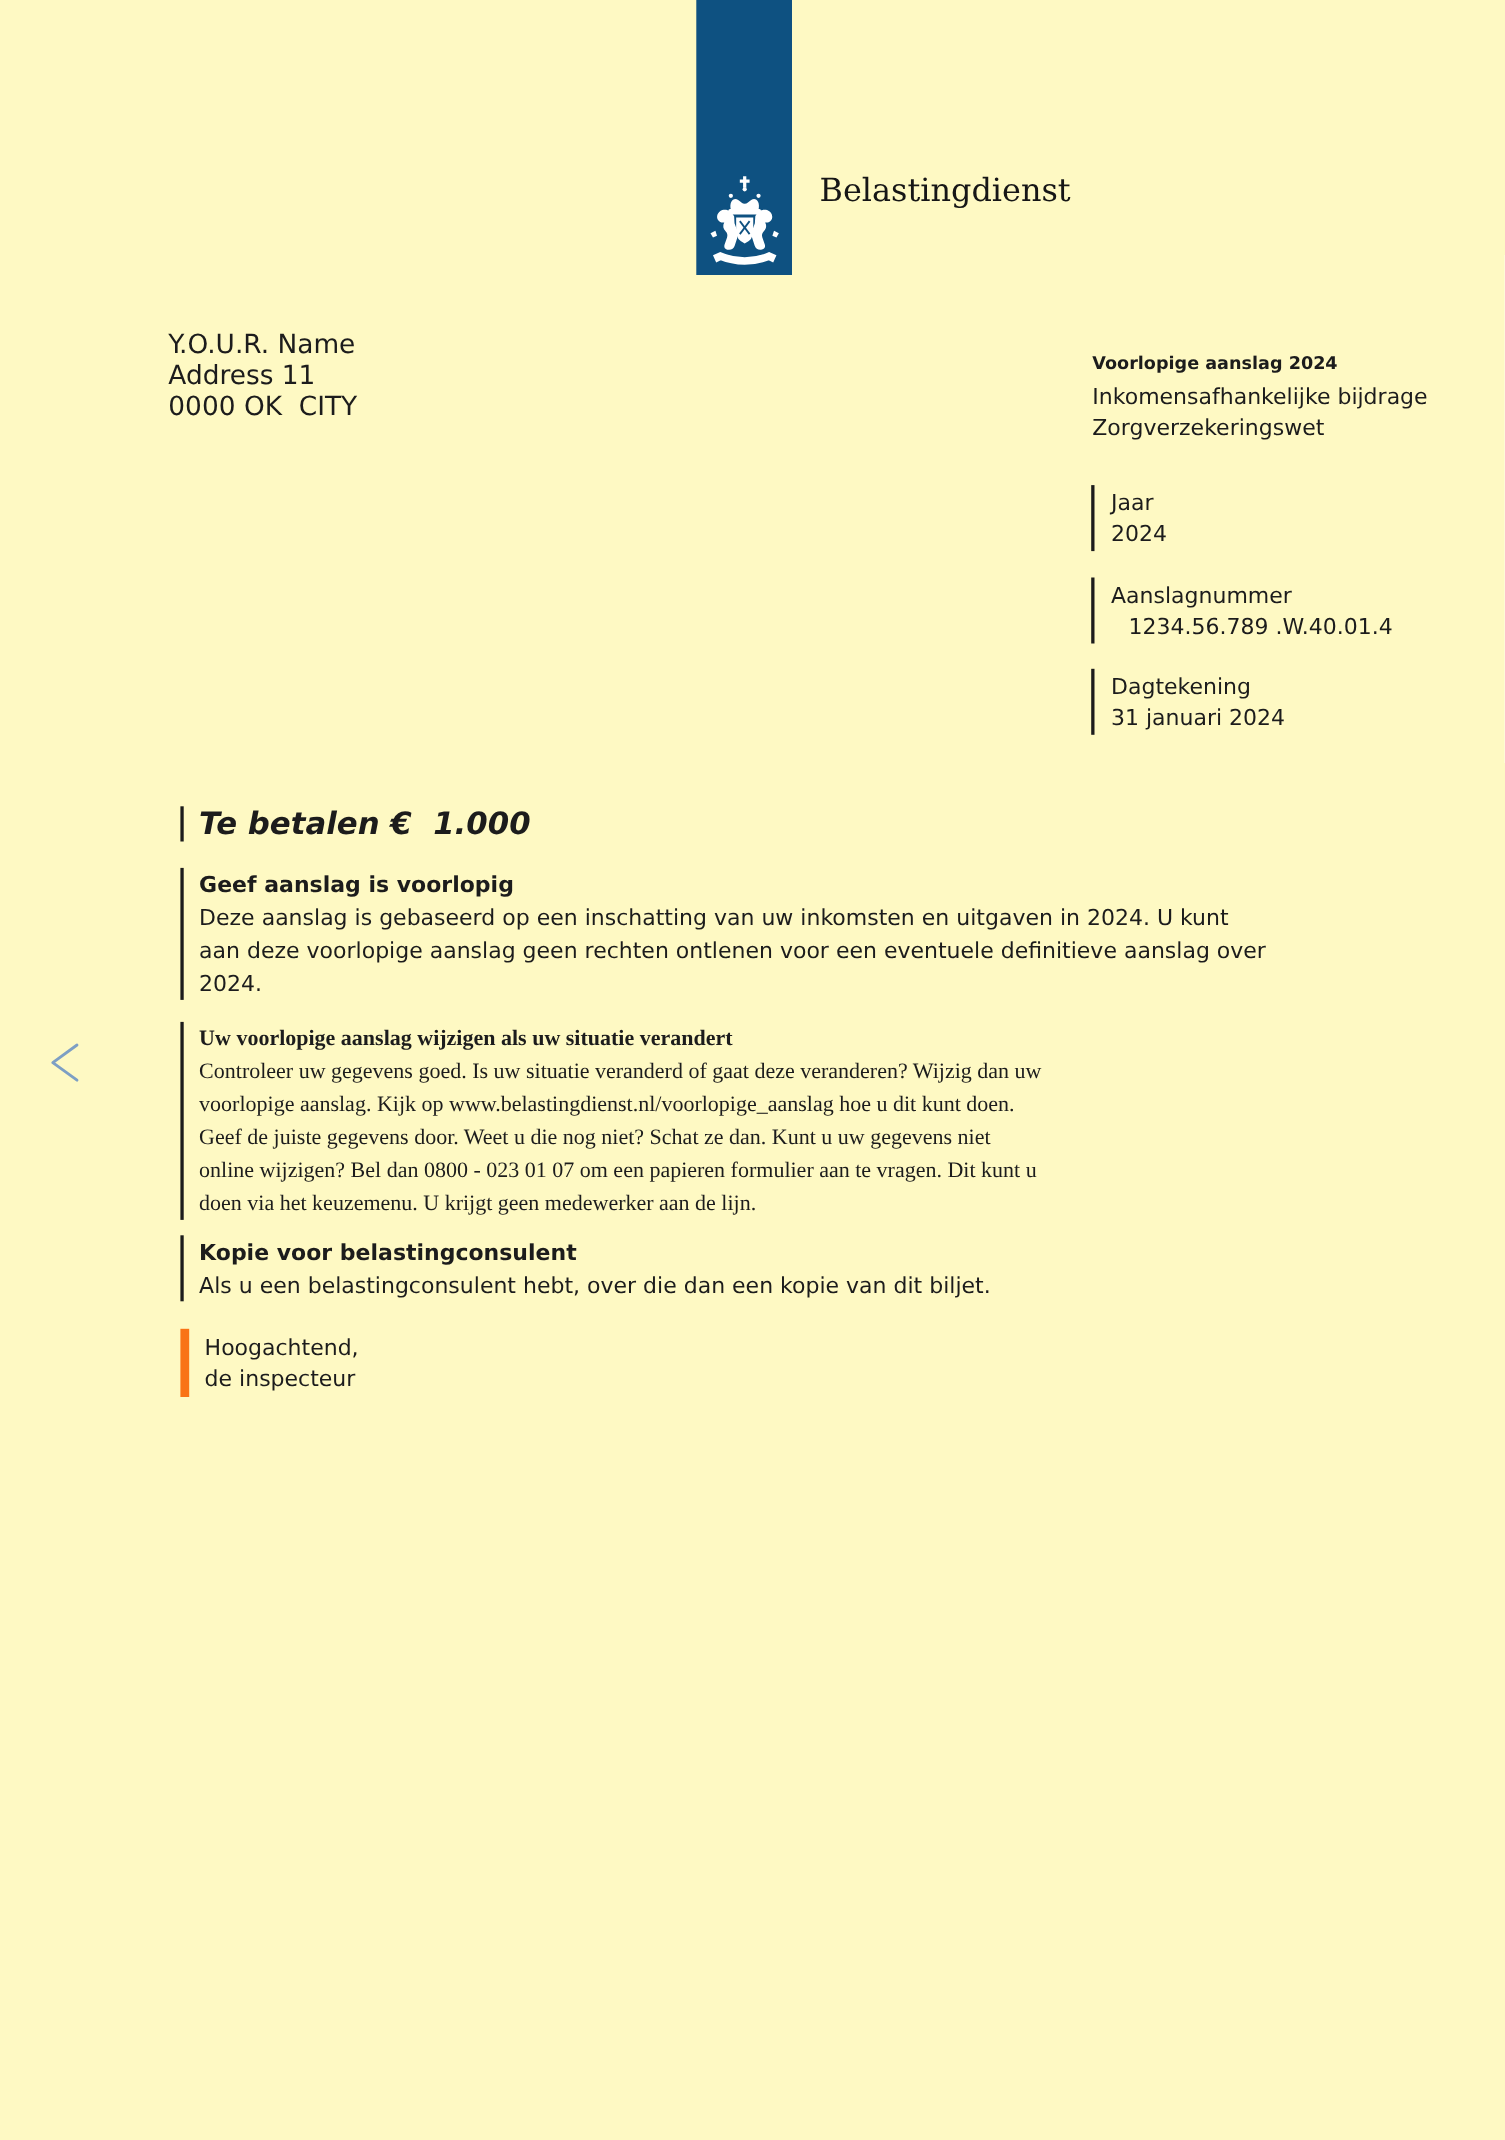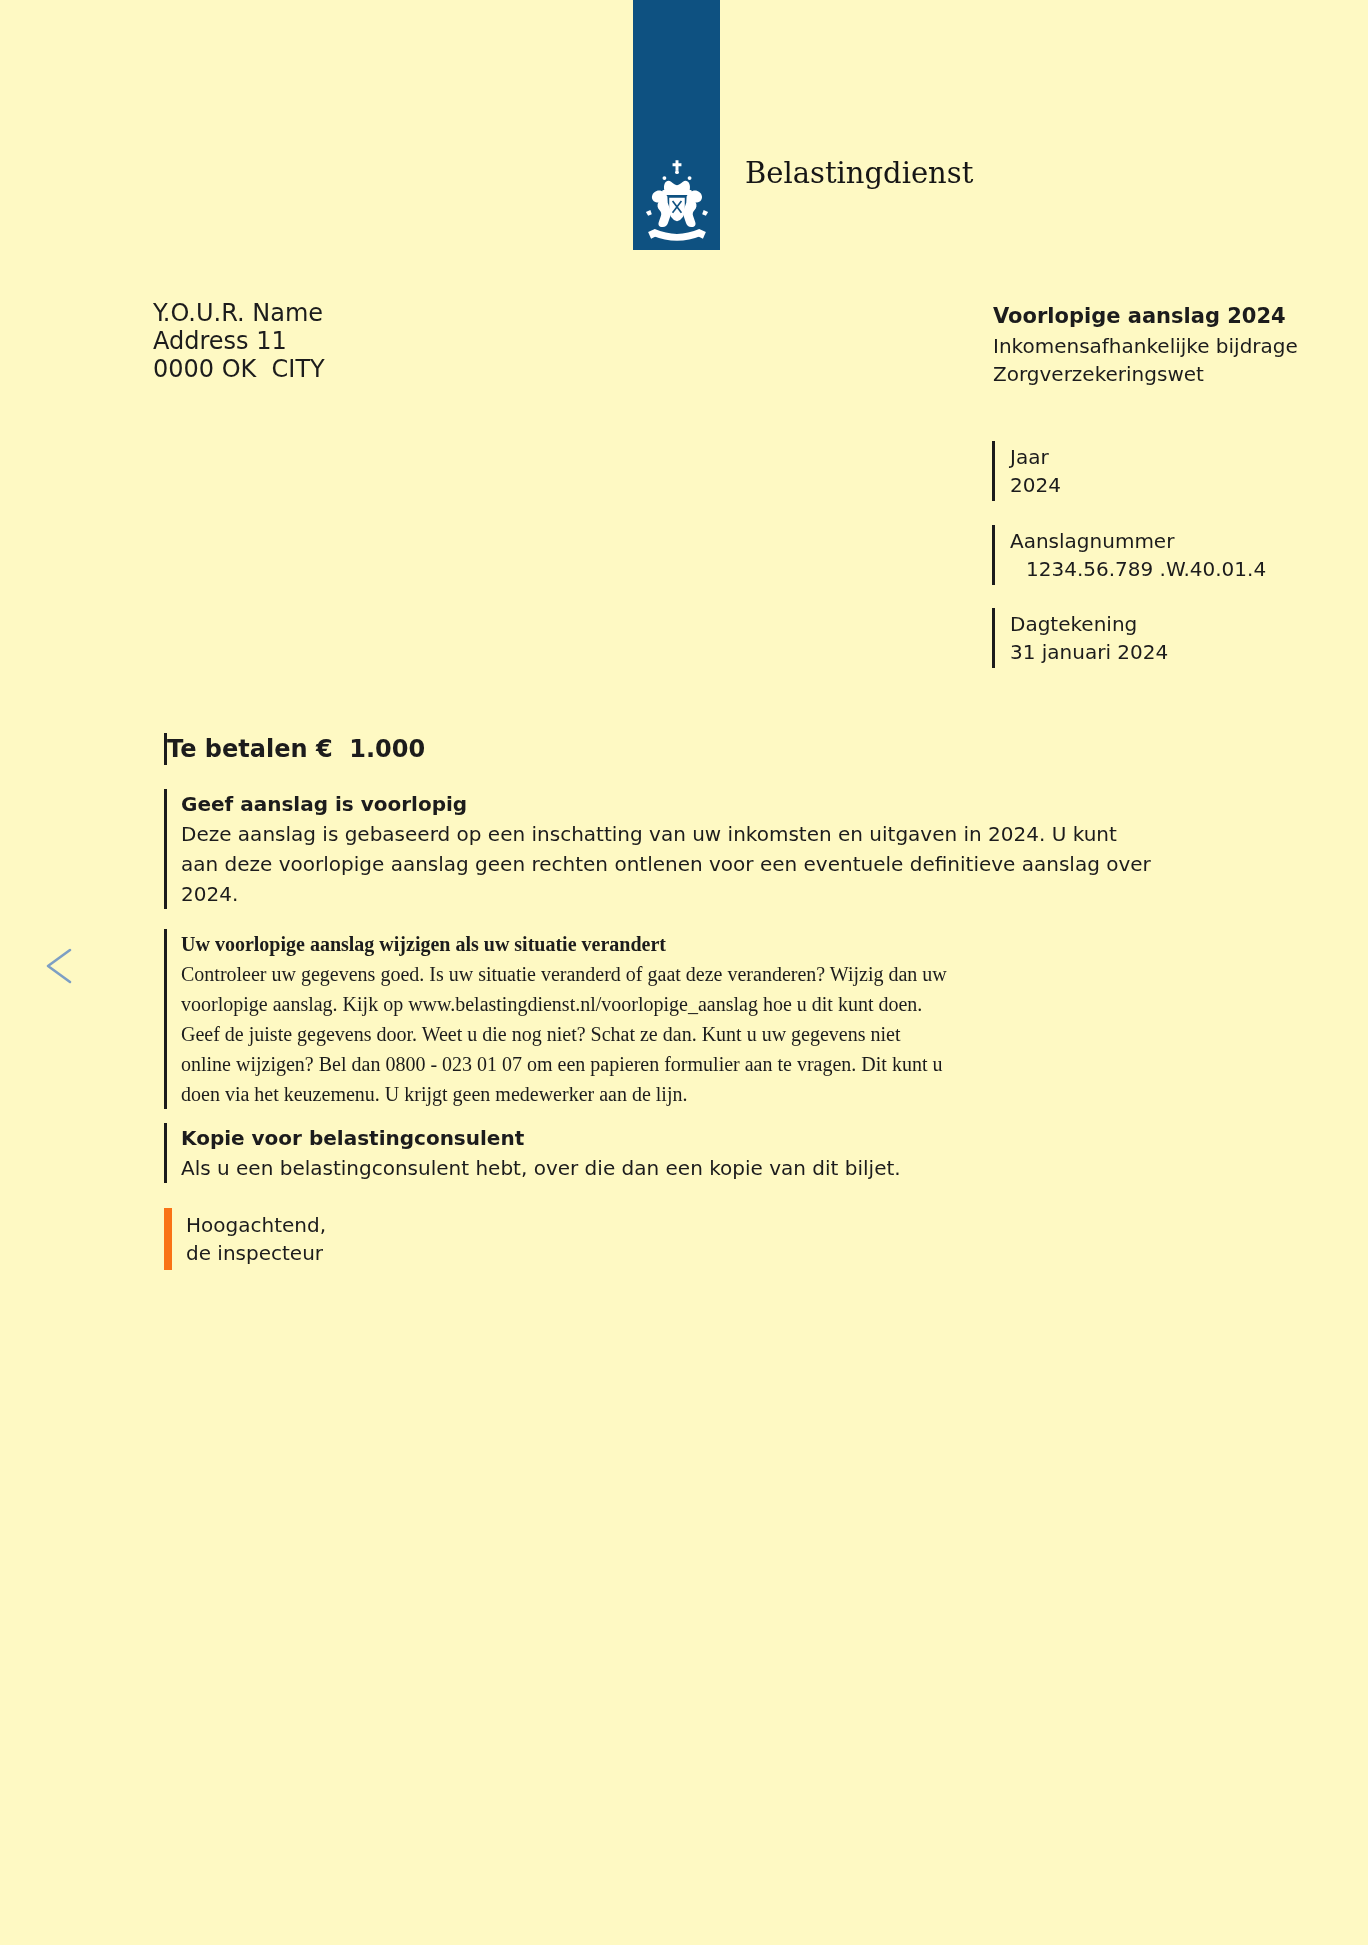--- a/index.html
+++ b/index.html
@@ -22,39 +22,39 @@
   .chevron{position:absolute;left:42px;top:947px;width:34px;height:38px;cursor:pointer;}
 
   
   .recipient{
     position:absolute;left:153px;top:299px;
     font-size:24px;line-height:28px;white-space:pre-wrap;
   }
 
   
   .doc-header{position:absolute;left:993px;top:300px;width:360px;}
-  .doc-title{font-size:21px;font-weight:bold;line-height:32px;}
+  .doc-title{font-size:16px;font-weight:bold;line-height:32px;margin-top:14px;}
   .doc-subtitle{font-size:20px;line-height:28px;white-space:pre-wrap;}
 
   
   .meta-block{
     position:absolute;left:992px;width:360px;
     border-left:3px solid #1c1c1c;padding:2px 0 2px 15px;
     font-size:20px;line-height:28px;
   }
   .meta-jaar{top:441px;}
   .meta-aanslagnummer{top:525px;}
   .meta-dagtekening{top:608px;}
   .meta-value.indent{padding-left:16px;}
 
   
   .amount-block{
     position:absolute;left:164px;top:733px;width:1120px;
-    border-left:3px solid #1c1c1c;
-    font-size:24px;font-weight:bold;line-height:32px;white-space:pre-wrap;
+    border-left:3px solid #1c1c1c;padding-left:14px;
+    font-size:28px;font-weight:bold;line-height:32px;white-space:pre-wrap;font-style:italic;
   }
   .section{
     position:absolute;left:164px;width:1120px;
     border-left:3px solid #1c1c1c;padding-left:14px;
   }
   .section-1{top:789px;}
   .section-2{top:929px;font-family:Liberation Serif, serif;}
   .section-3{top:1123px;}
   .section-heading{font-size:20px;font-weight:bold;line-height:30px;}
   .section-body{font-size:20px;line-height:30px;white-space:pre-wrap;}

